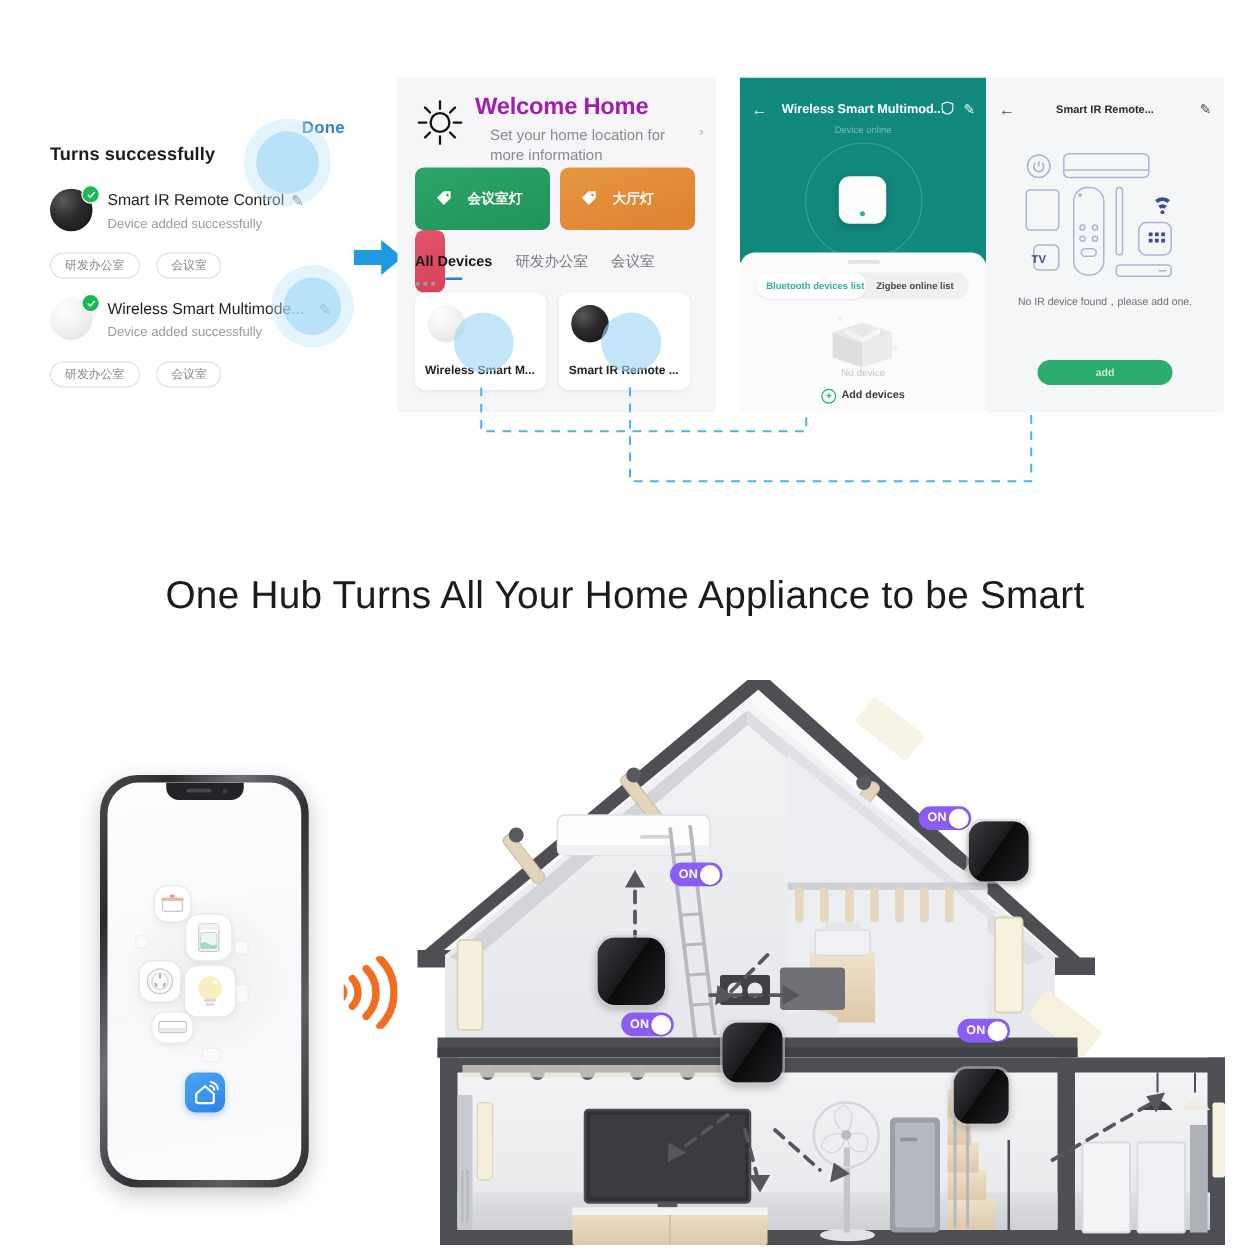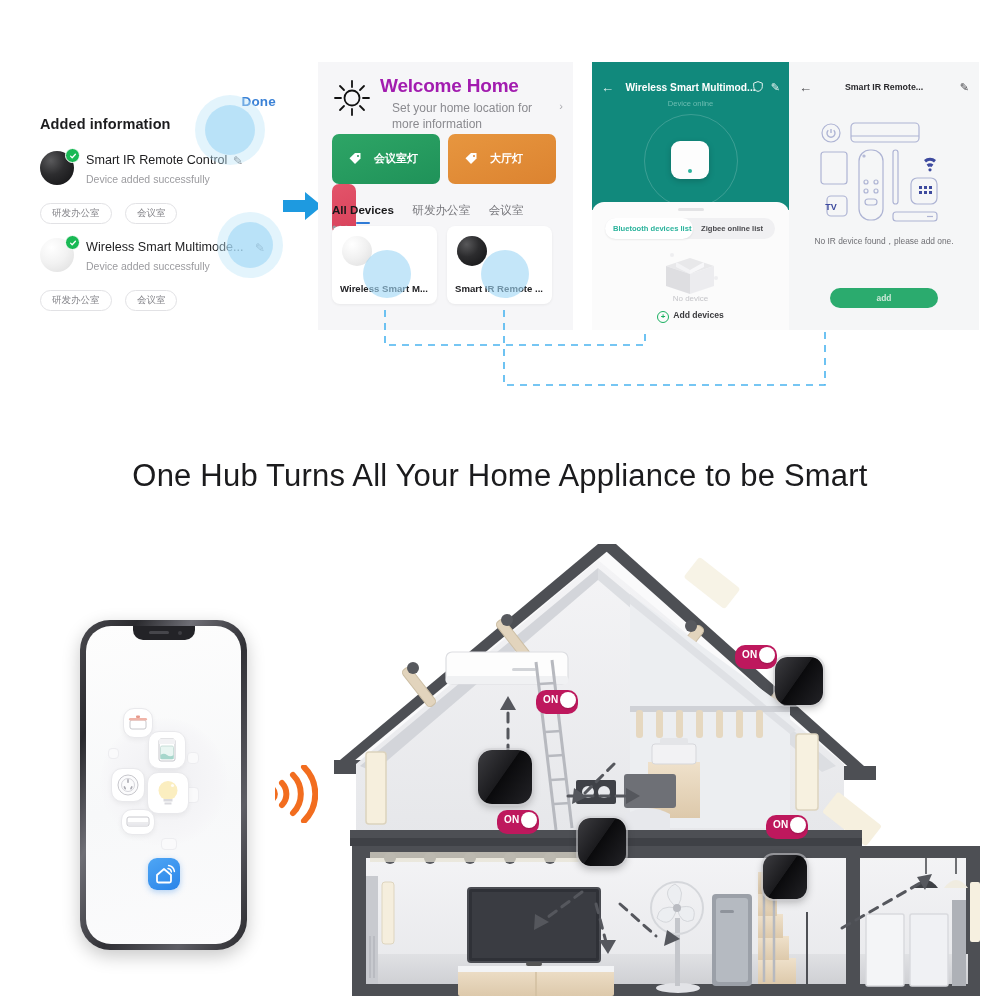--- a/index.html
+++ b/index.html
@@ -61,21 +61,21 @@
   .scene.s3{width:24px;background:linear-gradient(160deg,#e3546a 0%,#d8415a 100%);}
   .scene-tag{position:absolute;left:16px;top:18px;width:14px;height:14px;}
   .scene-lbl{position:absolute;left:42px;top:17px;font-size:11px;font-weight:bold;color:#fff;}
 
   .tabs{position:absolute;left:14px;top:138px;width:230px;}
   .tab{display:inline-block;margin-right:14px;font-size:11.6px;color:#77777c;position:relative;}
   .tab.active{color:#18181a;font-weight:bold;}
   .tab.active:after{content:"";position:absolute;left:50%;transform:translateX(-50%);bottom:-8px;width:14px;height:2.5px;border-radius:2px;background:#2f7bd6;}
   .tab.more{font-size:13px;color:#9a9a9f;letter-spacing:1.5px;}
 
-  .dcards{position:absolute;left:14px;top:164px;}
+  .dcards{position:absolute;left:14px;top:172px;}
   .dcard{display:inline-block;width:105px;height:78px;background:#fff;border-radius:8px;margin-right:10px;position:relative;vertical-align:top;
          box-shadow:0 1px 3px rgba(0,0,0,.06);}
   .dcard-ico{position:absolute;left:10px;top:10px;width:30px;height:30px;border-radius:50%;}
   .dcard-ico.light{background:radial-gradient(circle at 34% 28%,#ffffff 0%,#f1f1f1 48%,#dddddd 100%);}
   .dcard-ico.dark{background:radial-gradient(circle at 32% 28%,#58585a 0%,#2c2c2e 42%,#111113 100%);}
   .dcard-lbl{position:absolute;left:8px;bottom:10px;font-size:9.6px;font-weight:bold;color:#222225;white-space:nowrap;}
   .p2-halo1{left:50px;top:205px;width:44px;height:44px;}
   .p2-halo2{left:165px;top:205px;width:44px;height:44px;}
 
   
@@ -138,40 +138,40 @@
            background:radial-gradient(circle,#efeff2 0%,#f6f6f8 60%,rgba(255,255,255,0) 72%);}
   .app-tile{position:absolute;background:#fff;border:1px solid #e9e9ec;border-radius:11px;
             box-shadow:0 2px 5px rgba(0,0,0,.05);}
   .ghost{position:absolute;border:1px solid #ededf0;border-radius:4px;background:#fafafb;}
   .home-icon{position:absolute;left:50%;transform:translateX(-50%);top:232px;width:32px;height:32px;border-radius:9px;
              background:linear-gradient(150deg,#4ea6f5 0%,#2a84e8 100%);box-shadow:0 2px 6px rgba(42,132,232,.35);}
 
   
   .house{position:absolute;left:330px;top:18px;width:660px;height:462px;}
 
-  .toggle{position:absolute;width:42px;height:24px;border-radius:10px;background:#be185d;}
+  .toggle{position:absolute;width:42px;height:19px;border-radius:10px;background:#8b5cf6;}
   .toggle .knob{position:absolute;right:2px;top:2px;width:16px;height:16px;border-radius:50%;background:#fff;
                 box-shadow:0 1px 2px rgba(0,0,0,.2);}
   .toggle .on{position:absolute;left:7px;top:3.5px;font-size:10px;font-weight:bold;color:#fff;letter-spacing:.3px;}
 
   .hub-dot{position:absolute;border-radius:26%;
            background:linear-gradient(125deg,#3d3d41 0%,#1b1b1e 46%,#0a0a0c 47%,#232327 100%);
            box-shadow:0 3px 8px rgba(0,0,0,.28);}
   .hub-dot:before{content:"";position:absolute;inset:-2px;border-radius:26%;border:2px solid #cfcfd4;opacity:.55;}
 </style>
 </head>
 <body>
 
 <div class="stage">
 
   <div class="panels">
 
     <div class="p1">
       <div class="p1-done">Done</div>
-      <div class="p1-title">Added information</div>
+      <div class="p1-title">Turns successfully</div>
 
       <div class="dev-row r1">
         <div class="dev-ico dark"></div>
         <div class="dev-check">
           <svg viewBox="0 0 10 10">
               <path d="M2 5.2 L4 7.2 L8 2.8" fill="none" stroke="#fff" stroke-width="1.6" stroke-linecap="round" stroke-linejoin="round"></path>
             </svg>
         </div>
         <div class="dev-name">Smart IR Remote Control</div>
         <div class="dev-sub">Device added successfully</div>

